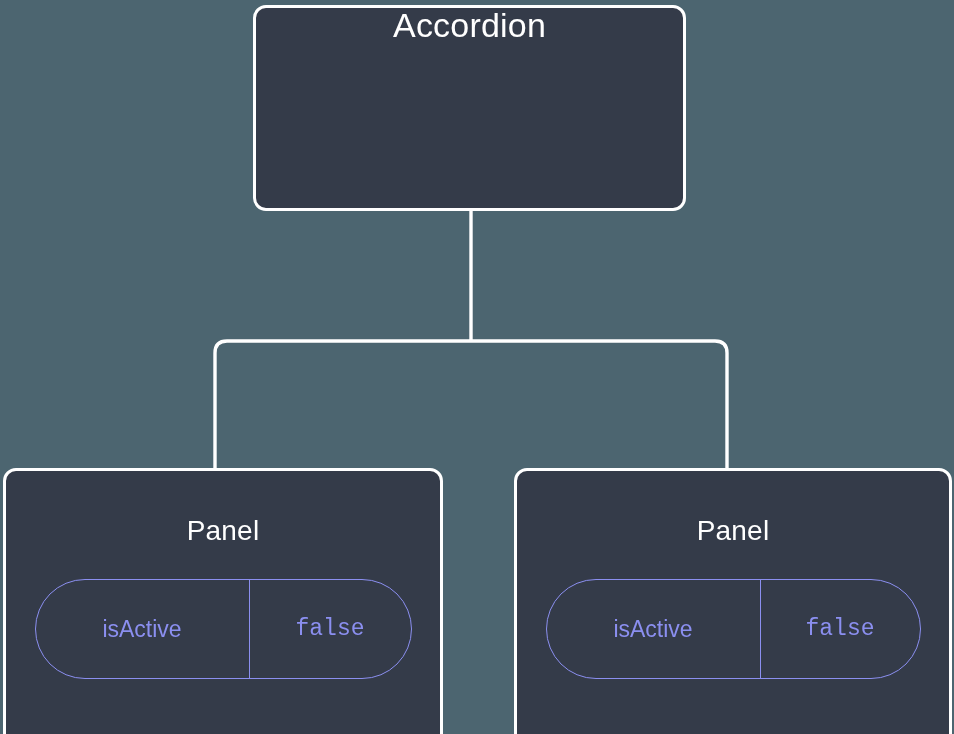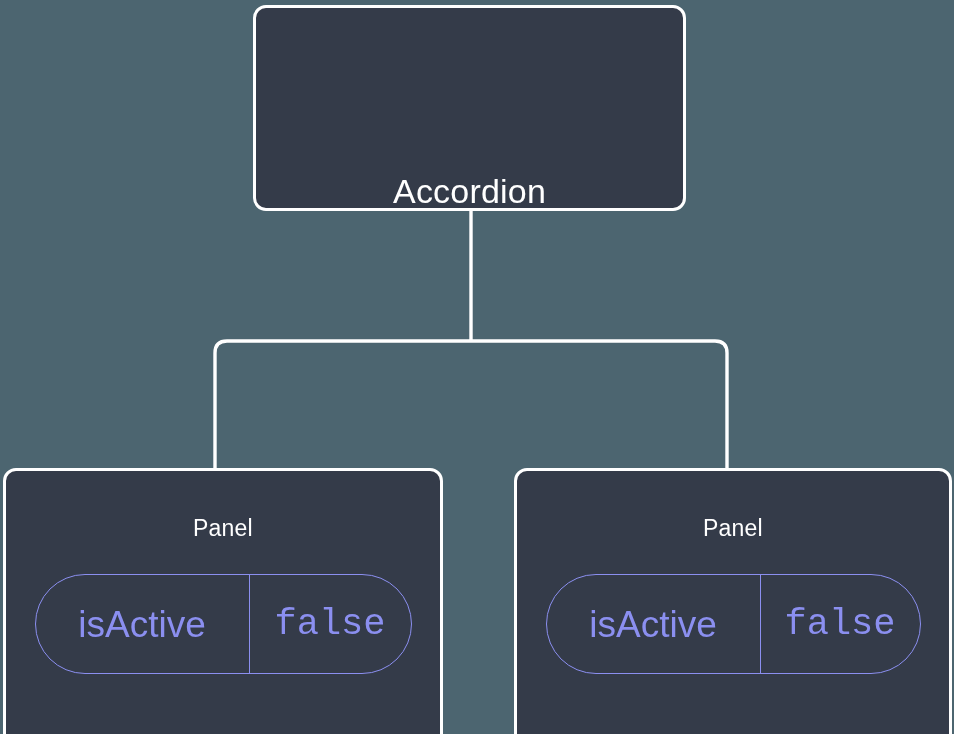--- a/index.html
+++ b/index.html
@@ -43,21 +43,21 @@
     display: flex;
     flex-direction: column;
     align-items: center;
   }
 
   .node-root {
     left: 253px;
     top: 5px;
     width: 433px;
     height: 206px;
-    justify-content: flex-end;
+    justify-content: flex-start;
   }
 
   .node-child {
     top: 468px;
     height: 280px; 
     justify-content: flex-start;
     padding-top: 46px;
   }
 
   .node-child-left {
@@ -65,21 +65,21 @@
     width: 440px;
   }
 
   .node-child-right {
     left: 514px;
     width: 438px;
   }
 
   .node-title {
     color: #ffffff;
-    font-size: 23px;
+    font-size: 28px;
     line-height: 1;
     font-weight: 400;
     letter-spacing: 0.2px;
     white-space: nowrap;
   }
 
   .node-root .node-title {
     font-size: 34px;
   }
 
@@ -101,21 +101,21 @@
 
   .pill-right {
     width: 375px;
   }
 
   .pill-cell {
     display: flex;
     align-items: center;
     justify-content: center;
     color: #8b8ff0;
-    font-size: 37px;
+    font-size: 23px;
     line-height: 1;
     white-space: nowrap;
   }
 
   .pill-key {
     flex: 0 0 213px;
   }
 
   .pill-value {
     flex: 1 1 auto;

